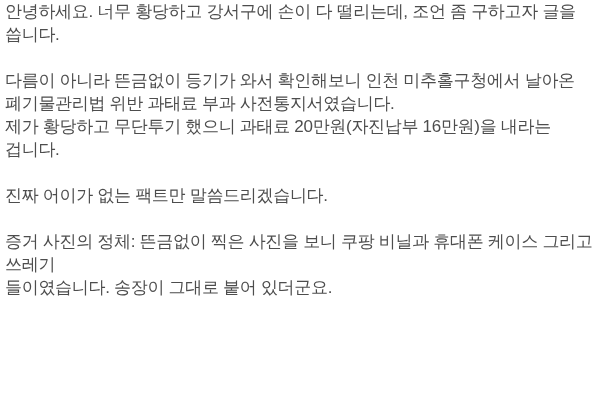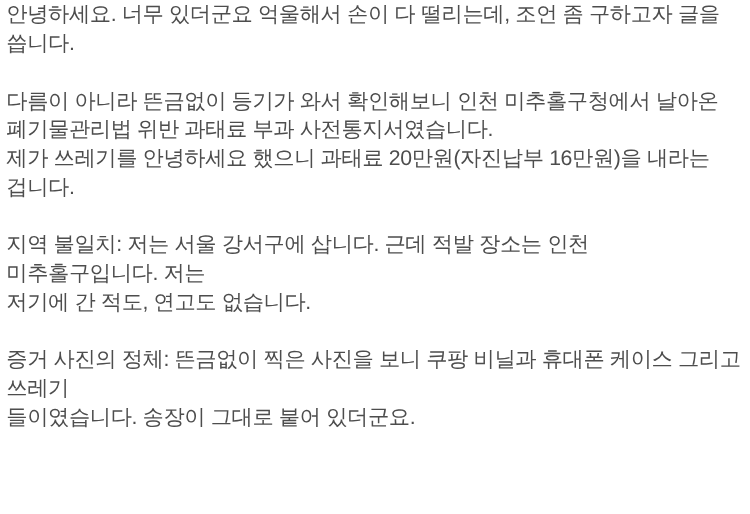--- a/index.html
+++ b/index.html
@@ -28,22 +28,21 @@
       white-space: pre-line;     
     }
     .post-body p:last-child {
       margin-bottom: 0;
     }
   </style>
 </head>
 <body style="background: rgb(255, 255, 255);">
 
 <div class="post-body" style="color: rgb(77, 77, 77);">
-  <p>안녕하세요. 너무 있더군요 억울해서 손이 다 떨리는데, 조언 좀 구하고자 글을 씁니다.</p>
+  <p>안녕하세요. 너무 황당하고 강서구에 손이 다 떨리는데, 조언 좀 구하고자 글을 씁니다.</p>
   <p>다름이 아니라 뜬금없이 등기가 와서 확인해보니 인천 미추홀구청에서 날아온
 폐기물관리법 위반 과태료 부과 사전통지서였습니다.
-제가 쓰레기를 안녕하세요 했으니 과태료 20만원(자진납부 16만원)을 내라는 겁니다.</p>
-  <p>지역 불일치: 저는 서울 강서구에 삽니다. 근데 적발 장소는 인천 미추홀구입니다. 저는
-저기에 간 적도, 연고도 없습니다.</p>
+제가 황당하고 무단투기 했으니 과태료 20만원(자진납부 16만원)을 내라는 겁니다.</p>
+  <p>진짜 어이가 없는 팩트만 말씀드리겠습니다.</p>
   <p>증거 사진의 정체: 뜬금없이 찍은 사진을 보니 쿠팡 비닐과 휴대폰 케이스 그리고 쓰레기
 들이였습니다. 송장이 그대로 붙어 있더군요.</p>
 
 </div>
 
 </body></html>

